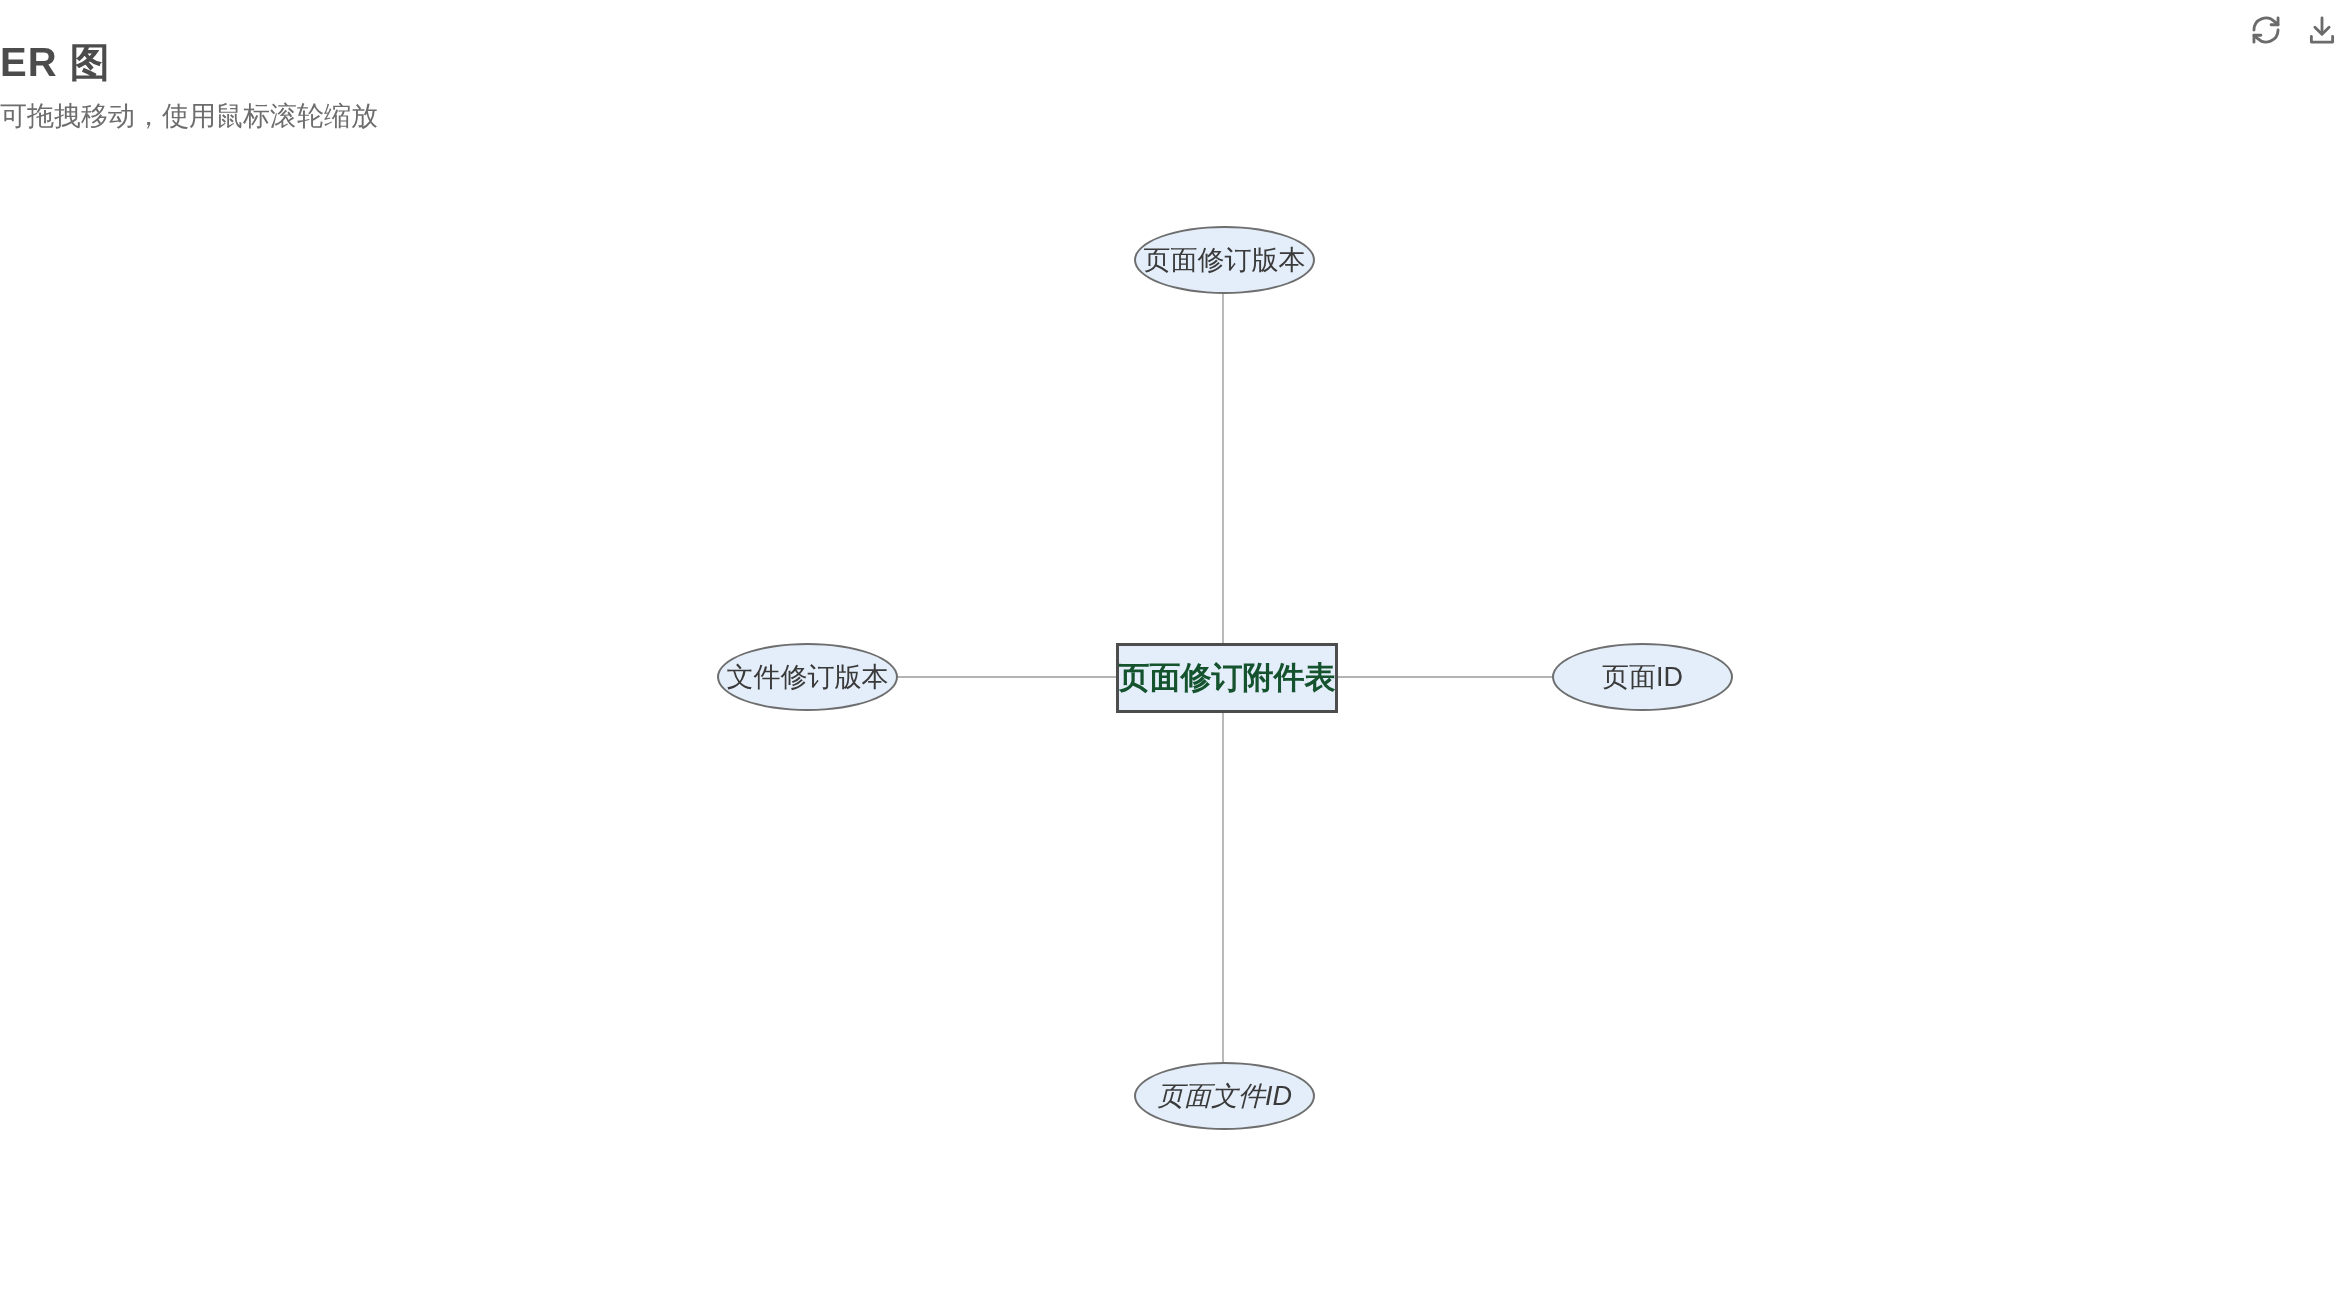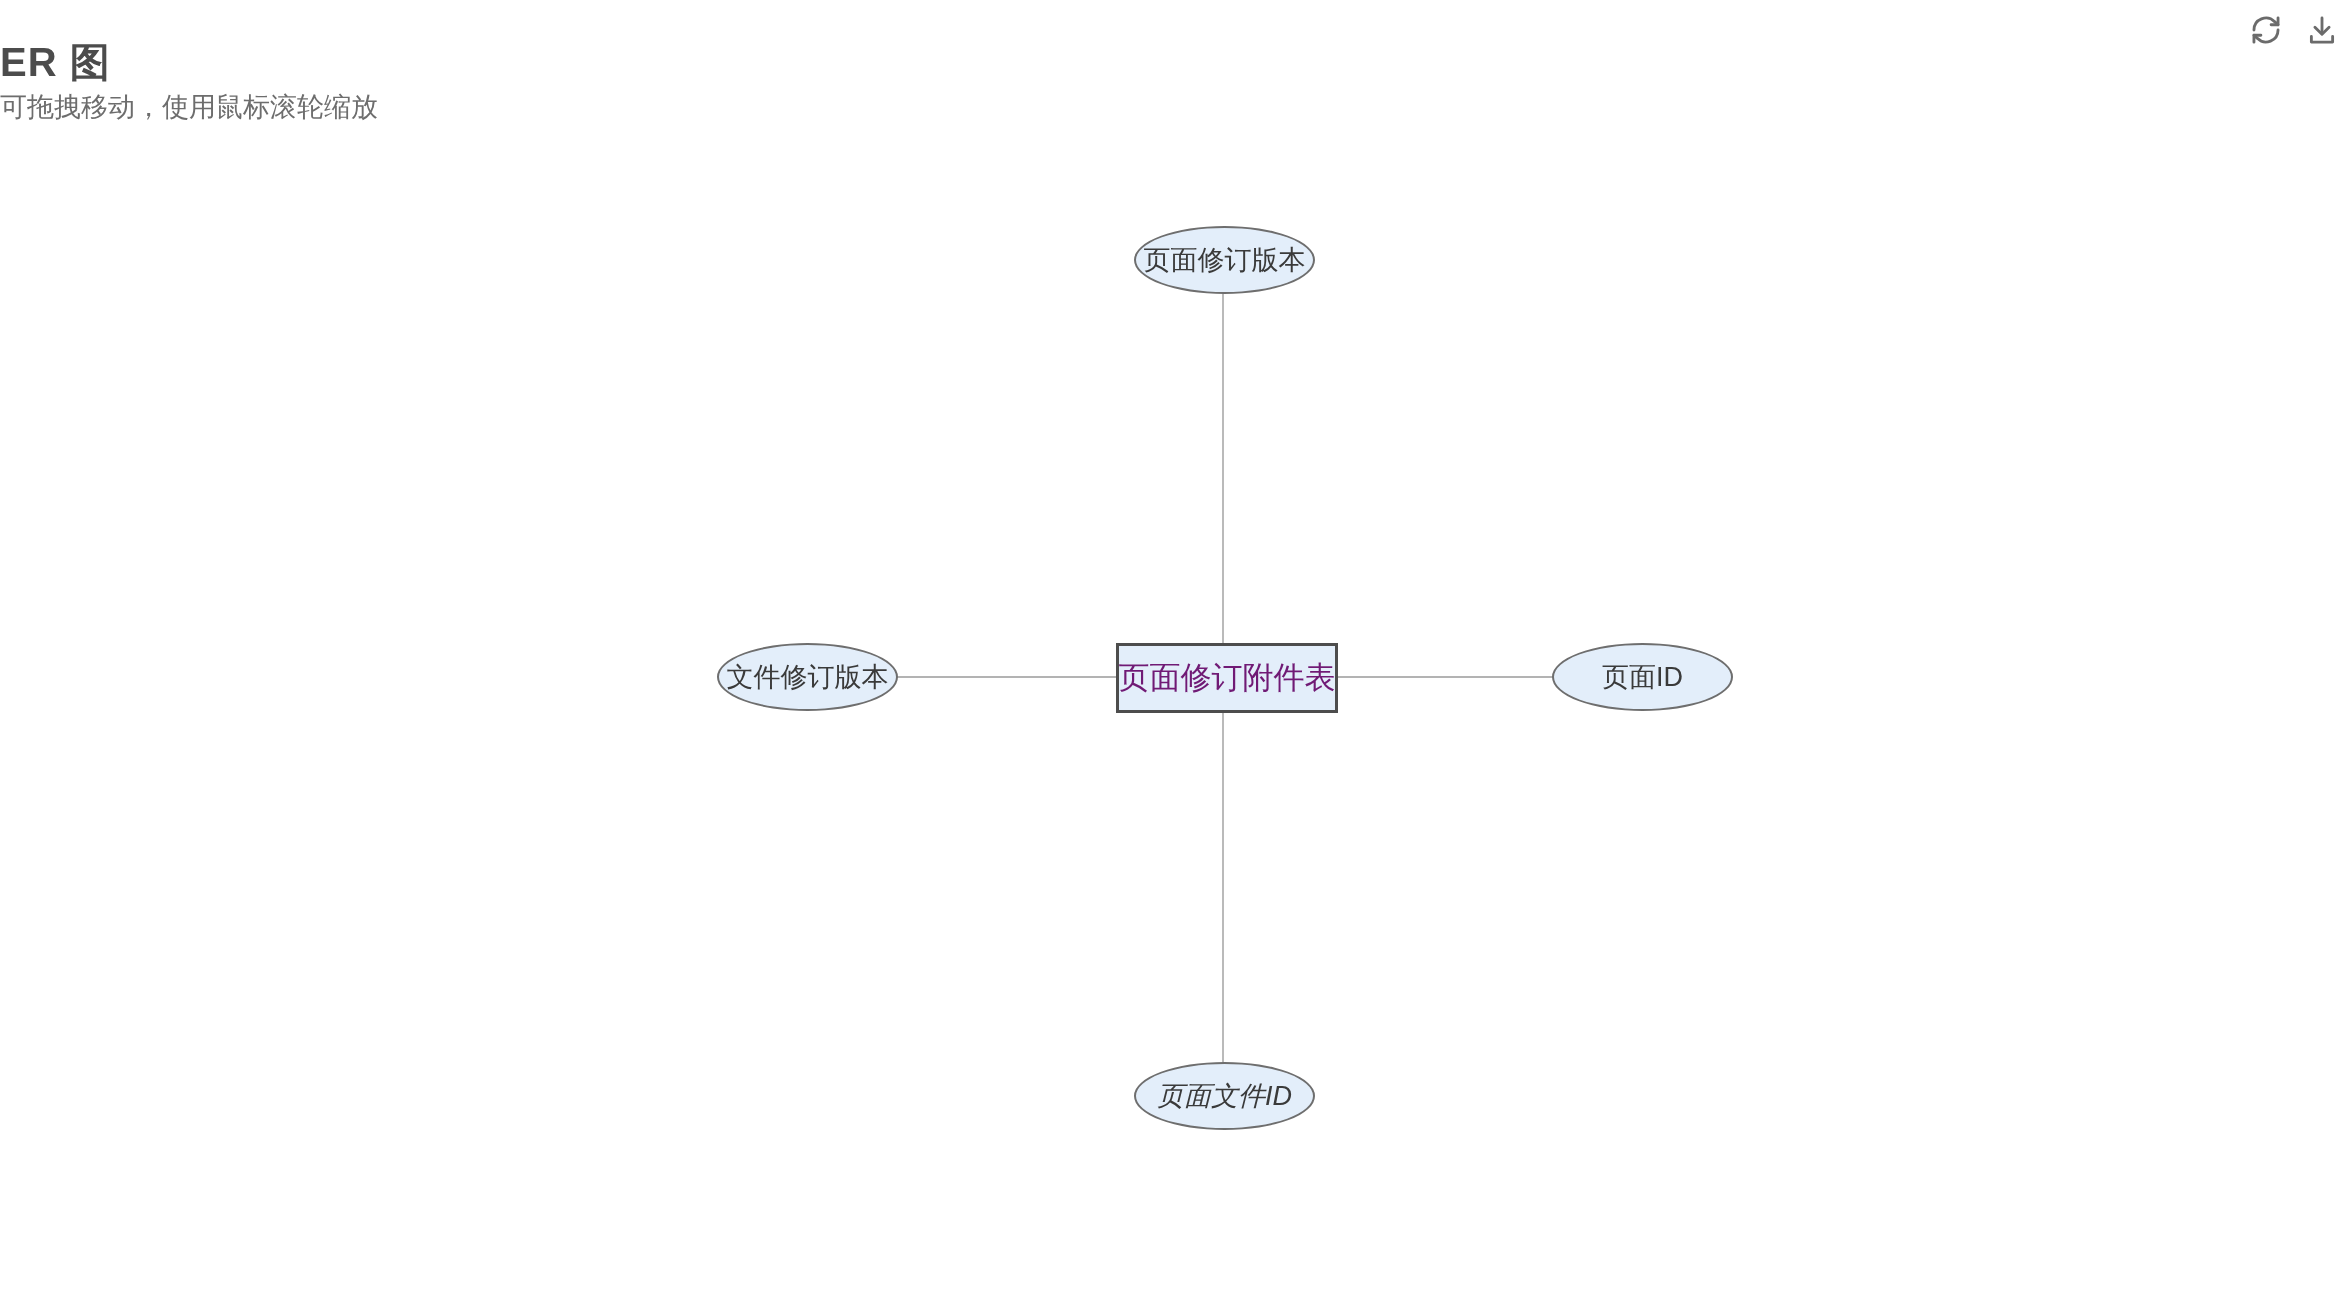--- a/index.html
+++ b/index.html
@@ -12,21 +12,21 @@
   }
   .header { position: absolute; top: 0; left: 0; right: 0; text-align: left; z-index: 3; }
   .page-title {
     margin-top: 42px;
     font-size: 40px; line-height: 1;
     font-weight: bold;
     color: var(--title-text, #4c4c4c);
     letter-spacing: 1px;
   }
   .page-subtitle {
-    margin-top: 12px;
+    margin-top: 21px;
     font-size: 27px; line-height: 1;
     color: var(--subtitle-text, #6d6d6d);
   }
   .toolbar {
     position: absolute; top: 10px; right: 10px;
     display: flex; gap: 16px; z-index: 4;
   }
   .icon-btn {
     width: 40px; height: 40px;
     background: transparent; border: none; cursor: pointer;
@@ -56,22 +56,22 @@
     width: 181px; height: 68px;
     border: 2px solid var(--ellipse-border, #6e6e6e);
     border-radius: 50%;
     font-size: 27px;
     color: #3a3a3a;
   }
   .node-entity {
     width: 222px; height: 70px;
     border: 3px solid var(--entity-border, #4d4d4d);
     font-size: 31px;
-    font-weight: normal;
-    color: #701a75;
+    font-weight: bold;
+    color: #14532d;
   }
   .attr-top    { left: 1134px; top: 226px; justify-content: center;  }
   .attr-left   { left: 717px;  top: 643px;  }
   .attr-right  { left: 1552px; top: 643px;  }
   .attr-bottom { left: 1134px; top: 1062px; font-style: italic; }
   .entity-pos  { left: 1116px; top: 643px;  }
 </style>
 </head>
 <body>
 

